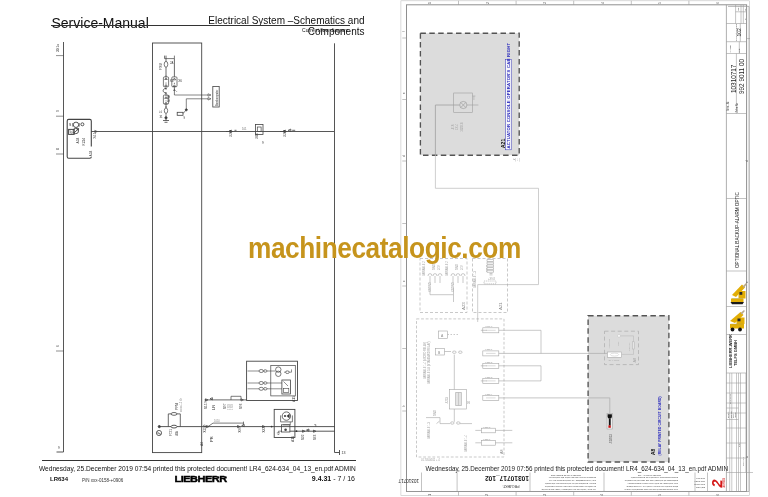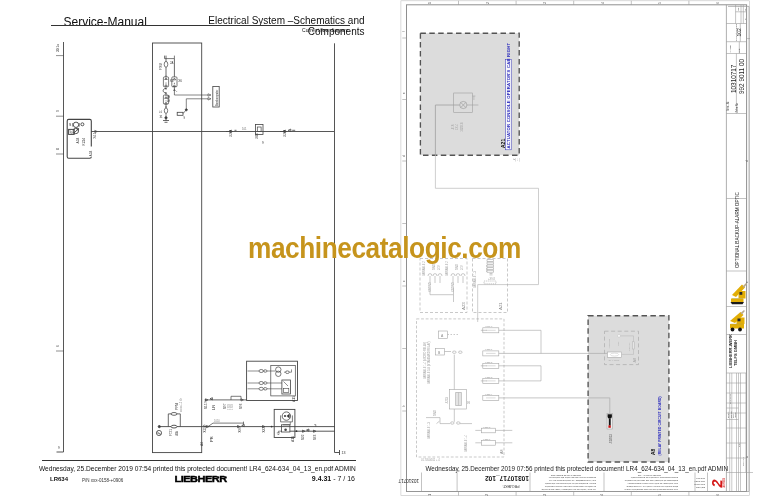--- a/index.html
+++ b/index.html
@@ -2,21 +2,21 @@
 <html><head>
 <meta charset="utf-8">
 <style>
   html,body{margin:0;padding:0;background:#ffffff;width:768px;height:497px;overflow:hidden;}
   body{font-family:"Liberation Sans", sans-serif;position:relative;}
   .abs{position:absolute;}
 </style>
 </head>
 <body>
 
-<div class="abs" style="left:51.5px;top:14.5px;font-size:12px;color:#111;margin-left:12px;">Service-Manual</div>
+<div class="abs" style="left:51.5px;top:14.5px;font-size:14px;color:#111;">Service-Manual</div>
 
 <div class="abs" style="left:176px;top:14.5px;width:188.5px;font-size:10px;color:#111;text-align:right;">Electrical System –Schematics and Components</div>
 
 <div class="abs" style="left:51px;top:25.3px;width:299px;height:1px;background:#333;"></div>
 
 <div class="abs" style="left:200px;top:26.8px;width:148.5px;font-size:5px;color:#111;text-align:right;">Current flow diagram</div>
 
 <svg class="abs" style="left:40px;top:38px;" width="320" height="420" viewBox="0 0 320 420" xmlns="http://www.w3.org/2000/svg">
   <g fill="none" stroke="#444" stroke-width="0.9" font-family="Liberation Sans, sans-serif">
 

